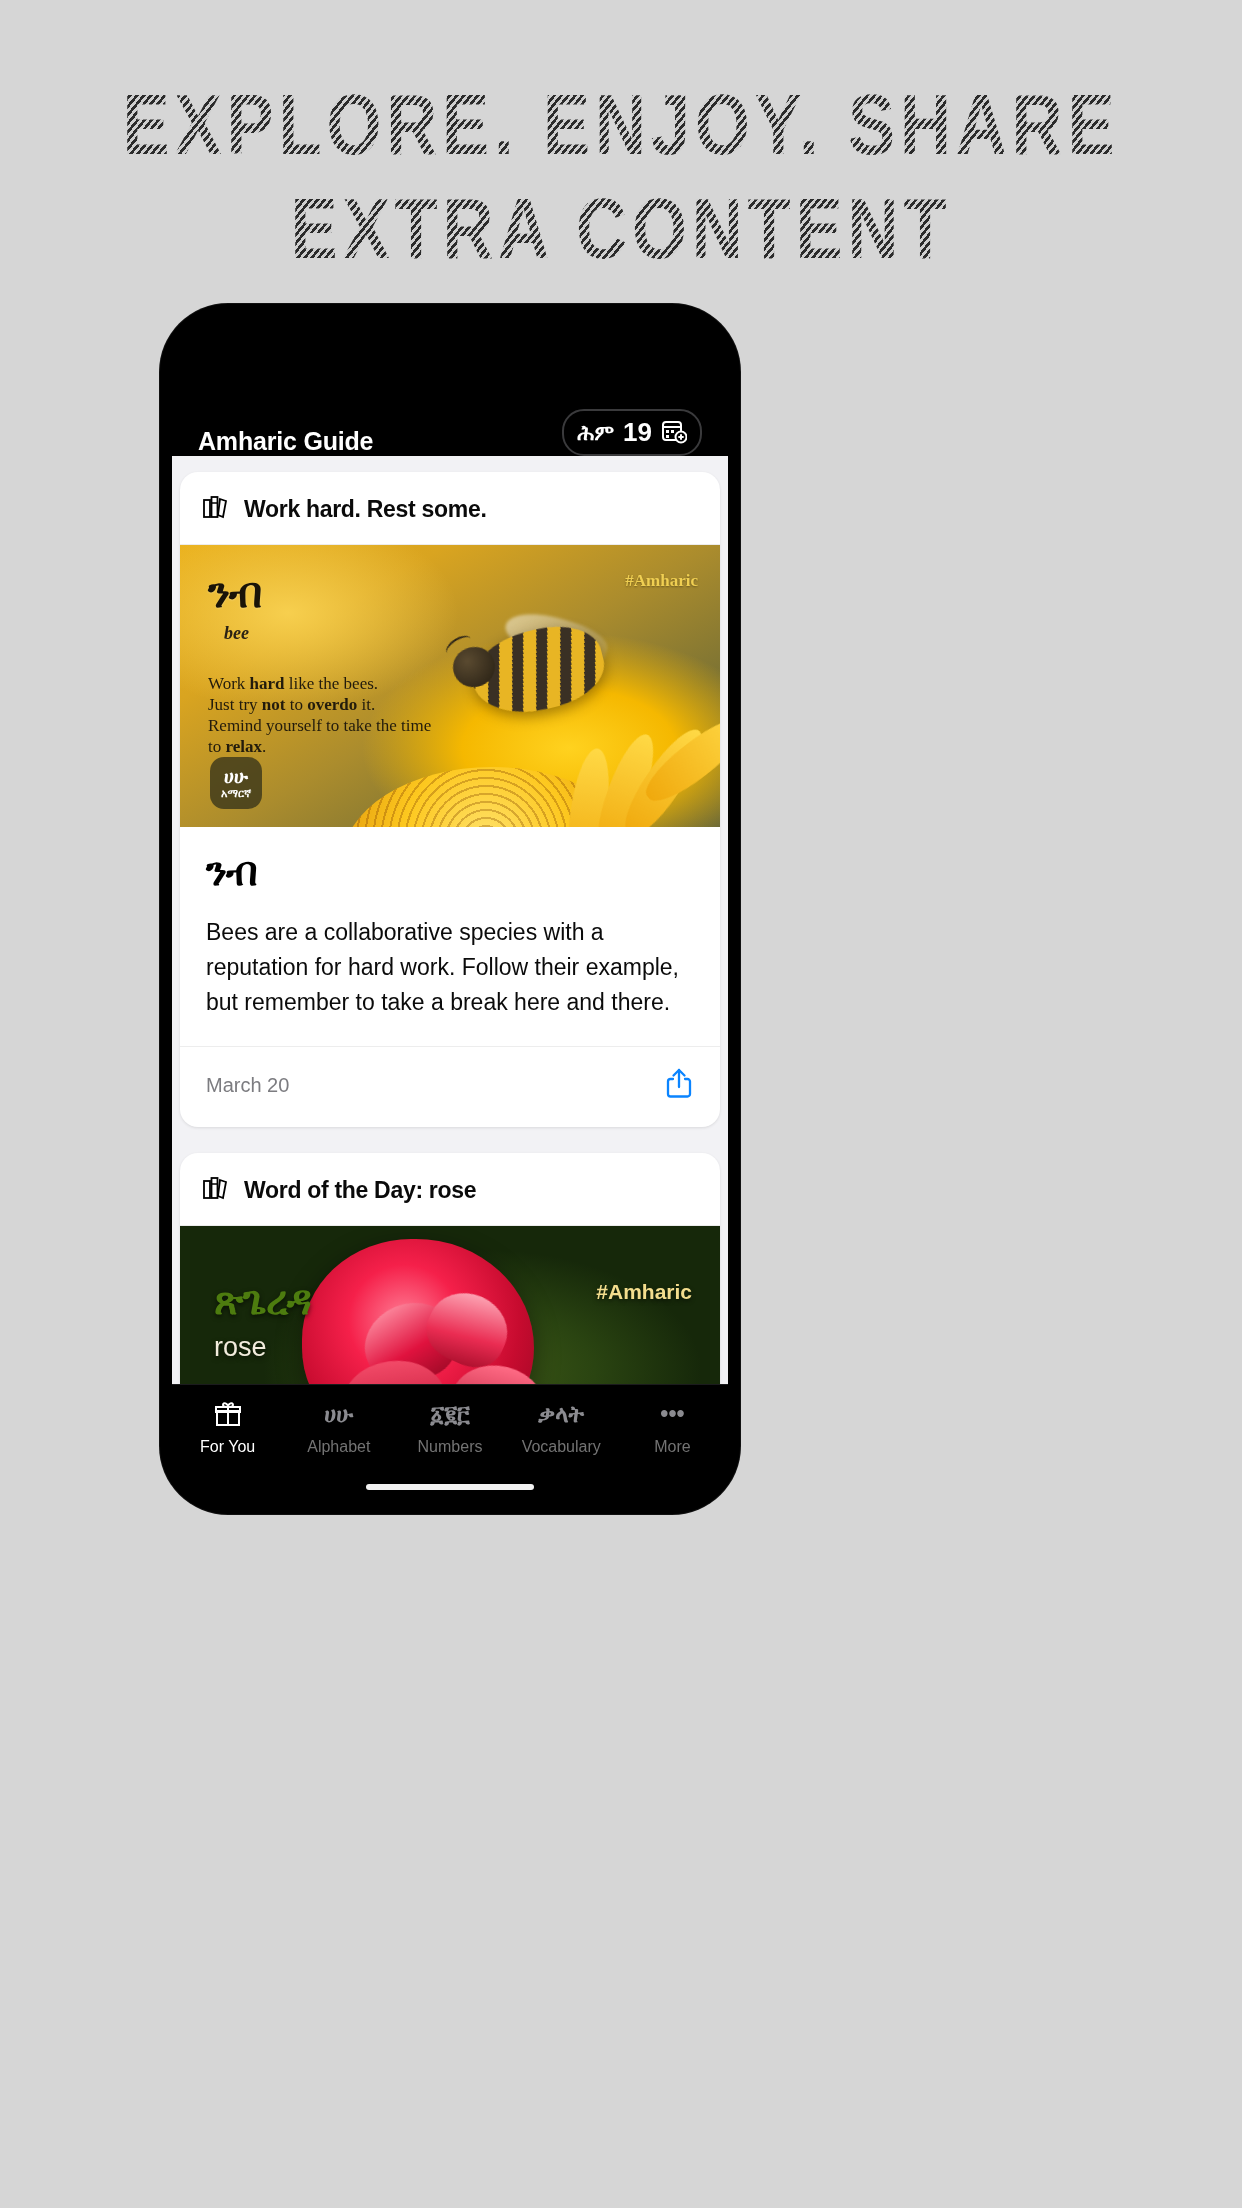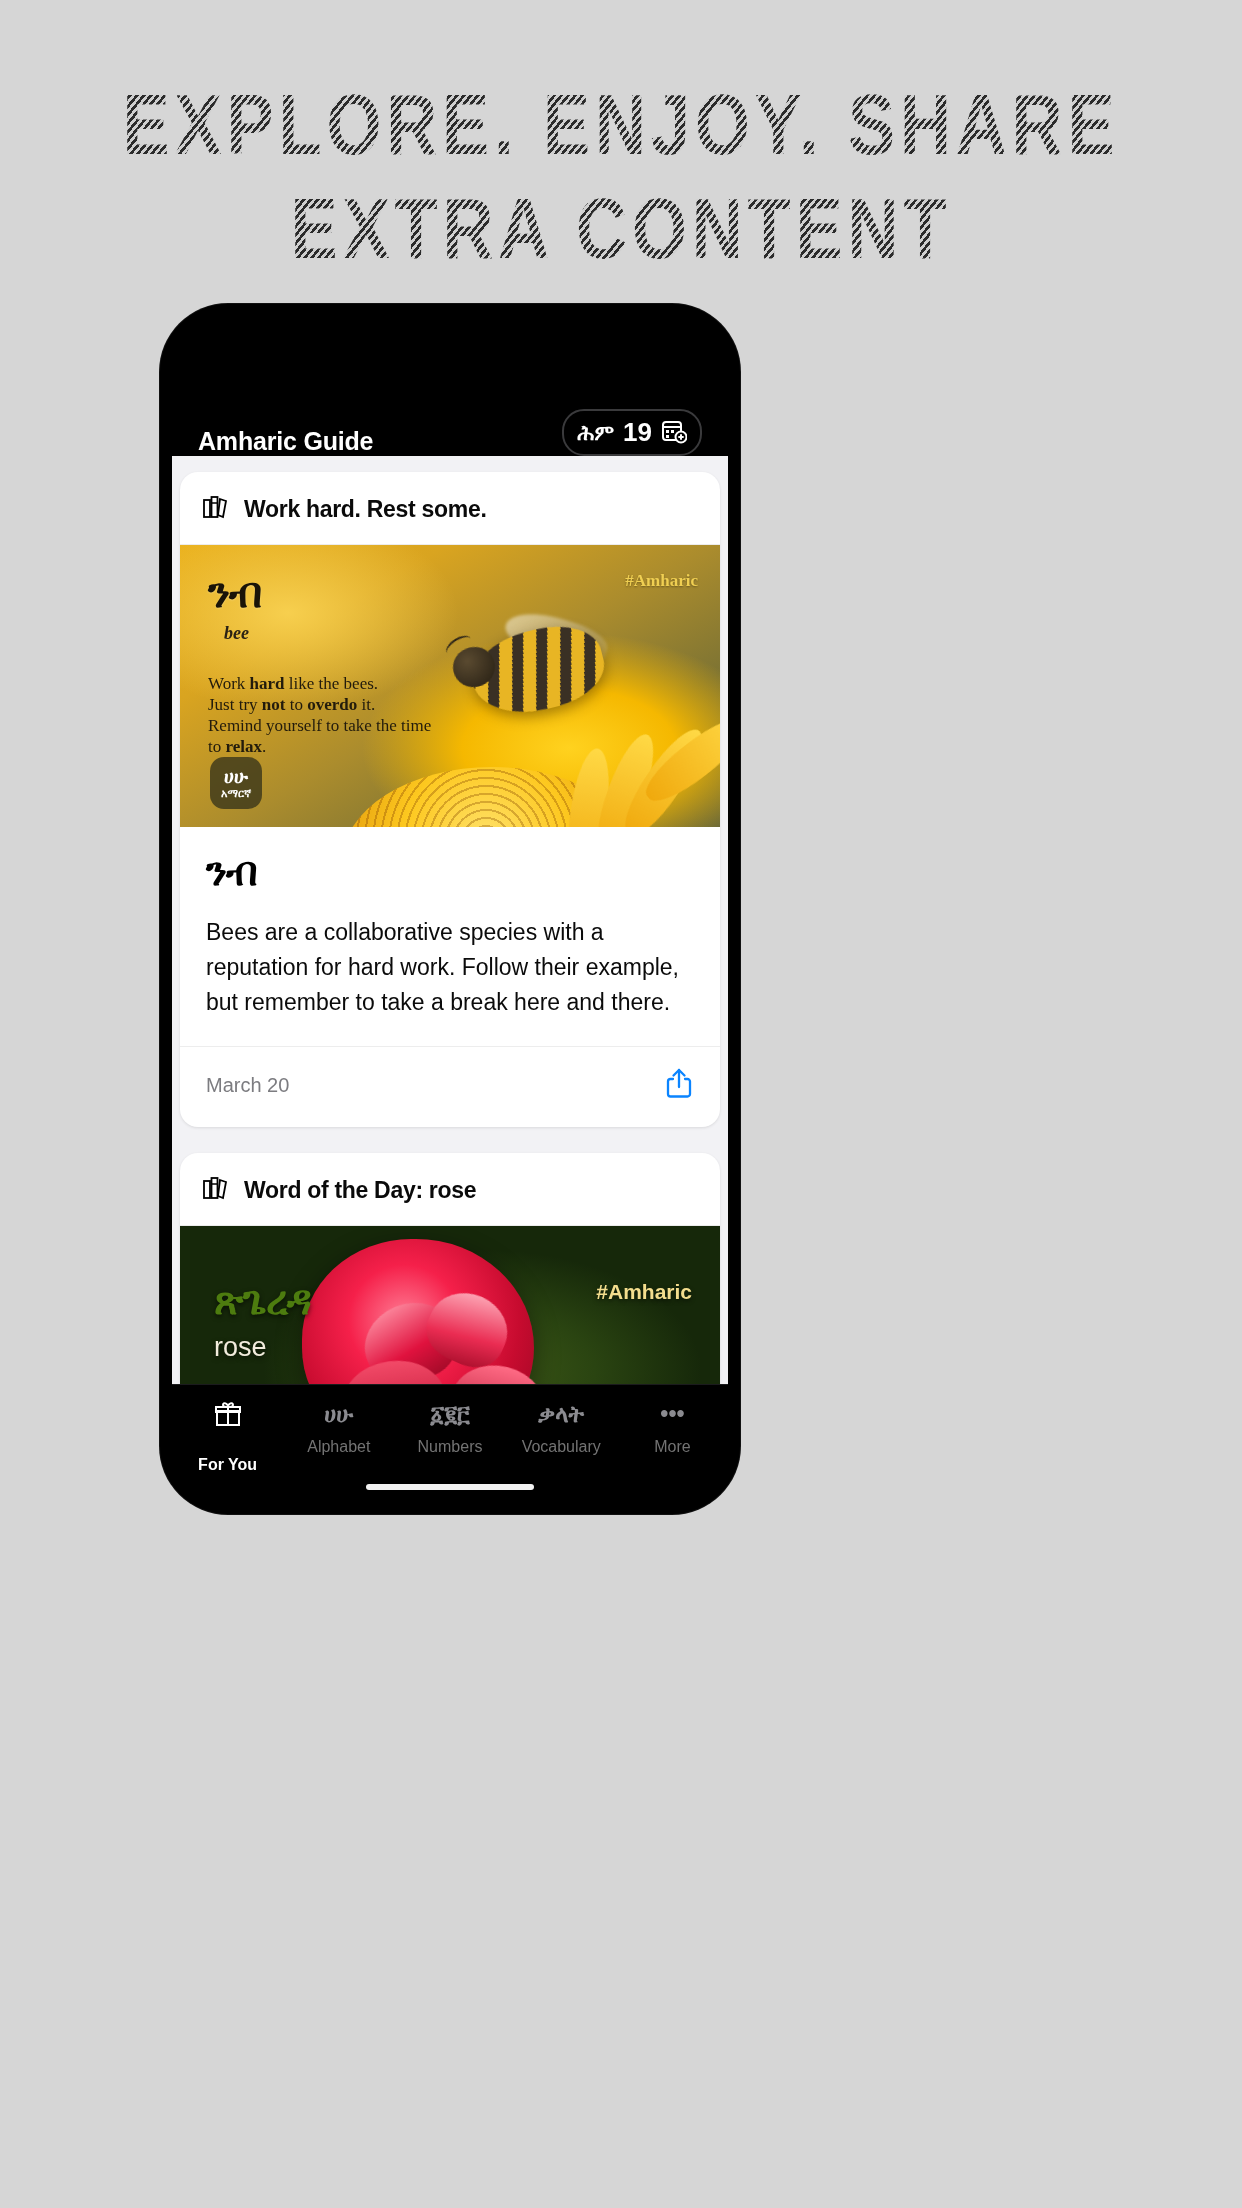--- a/index.html
+++ b/index.html
@@ -293,21 +293,21 @@
     display: flex; align-items: flex-start;
     padding-top: 14px;
     z-index: 5;
     border-top: 1px solid #1b1b1d;
   }
   .tab {
     flex: 1; display: flex; flex-direction: column;
     align-items: center; gap: 9px;
   }
   .tab-label { font-size: 16px; color: #737373; }
-  .tab.active .tab-label { color: #fff; font-weight: 700; margin-top: 18px; }
+  .tab.active .tab-label { color: #fff; font-weight: 400; }
   .tab-ic { height: 30px; display: flex; align-items: center; justify-content: center; }
   .tab-glyph { font-size: 23px; color: #8b8b90; font-weight: 700; line-height: 1; }
   .home-ind {
     position: absolute; bottom: 12px; left: 50%;
     transform: translateX(-50%);
     width: 168px; height: 6px; border-radius: 3px;
     background: #f2f2f2;
     z-index: 7;
   }
 </style>

